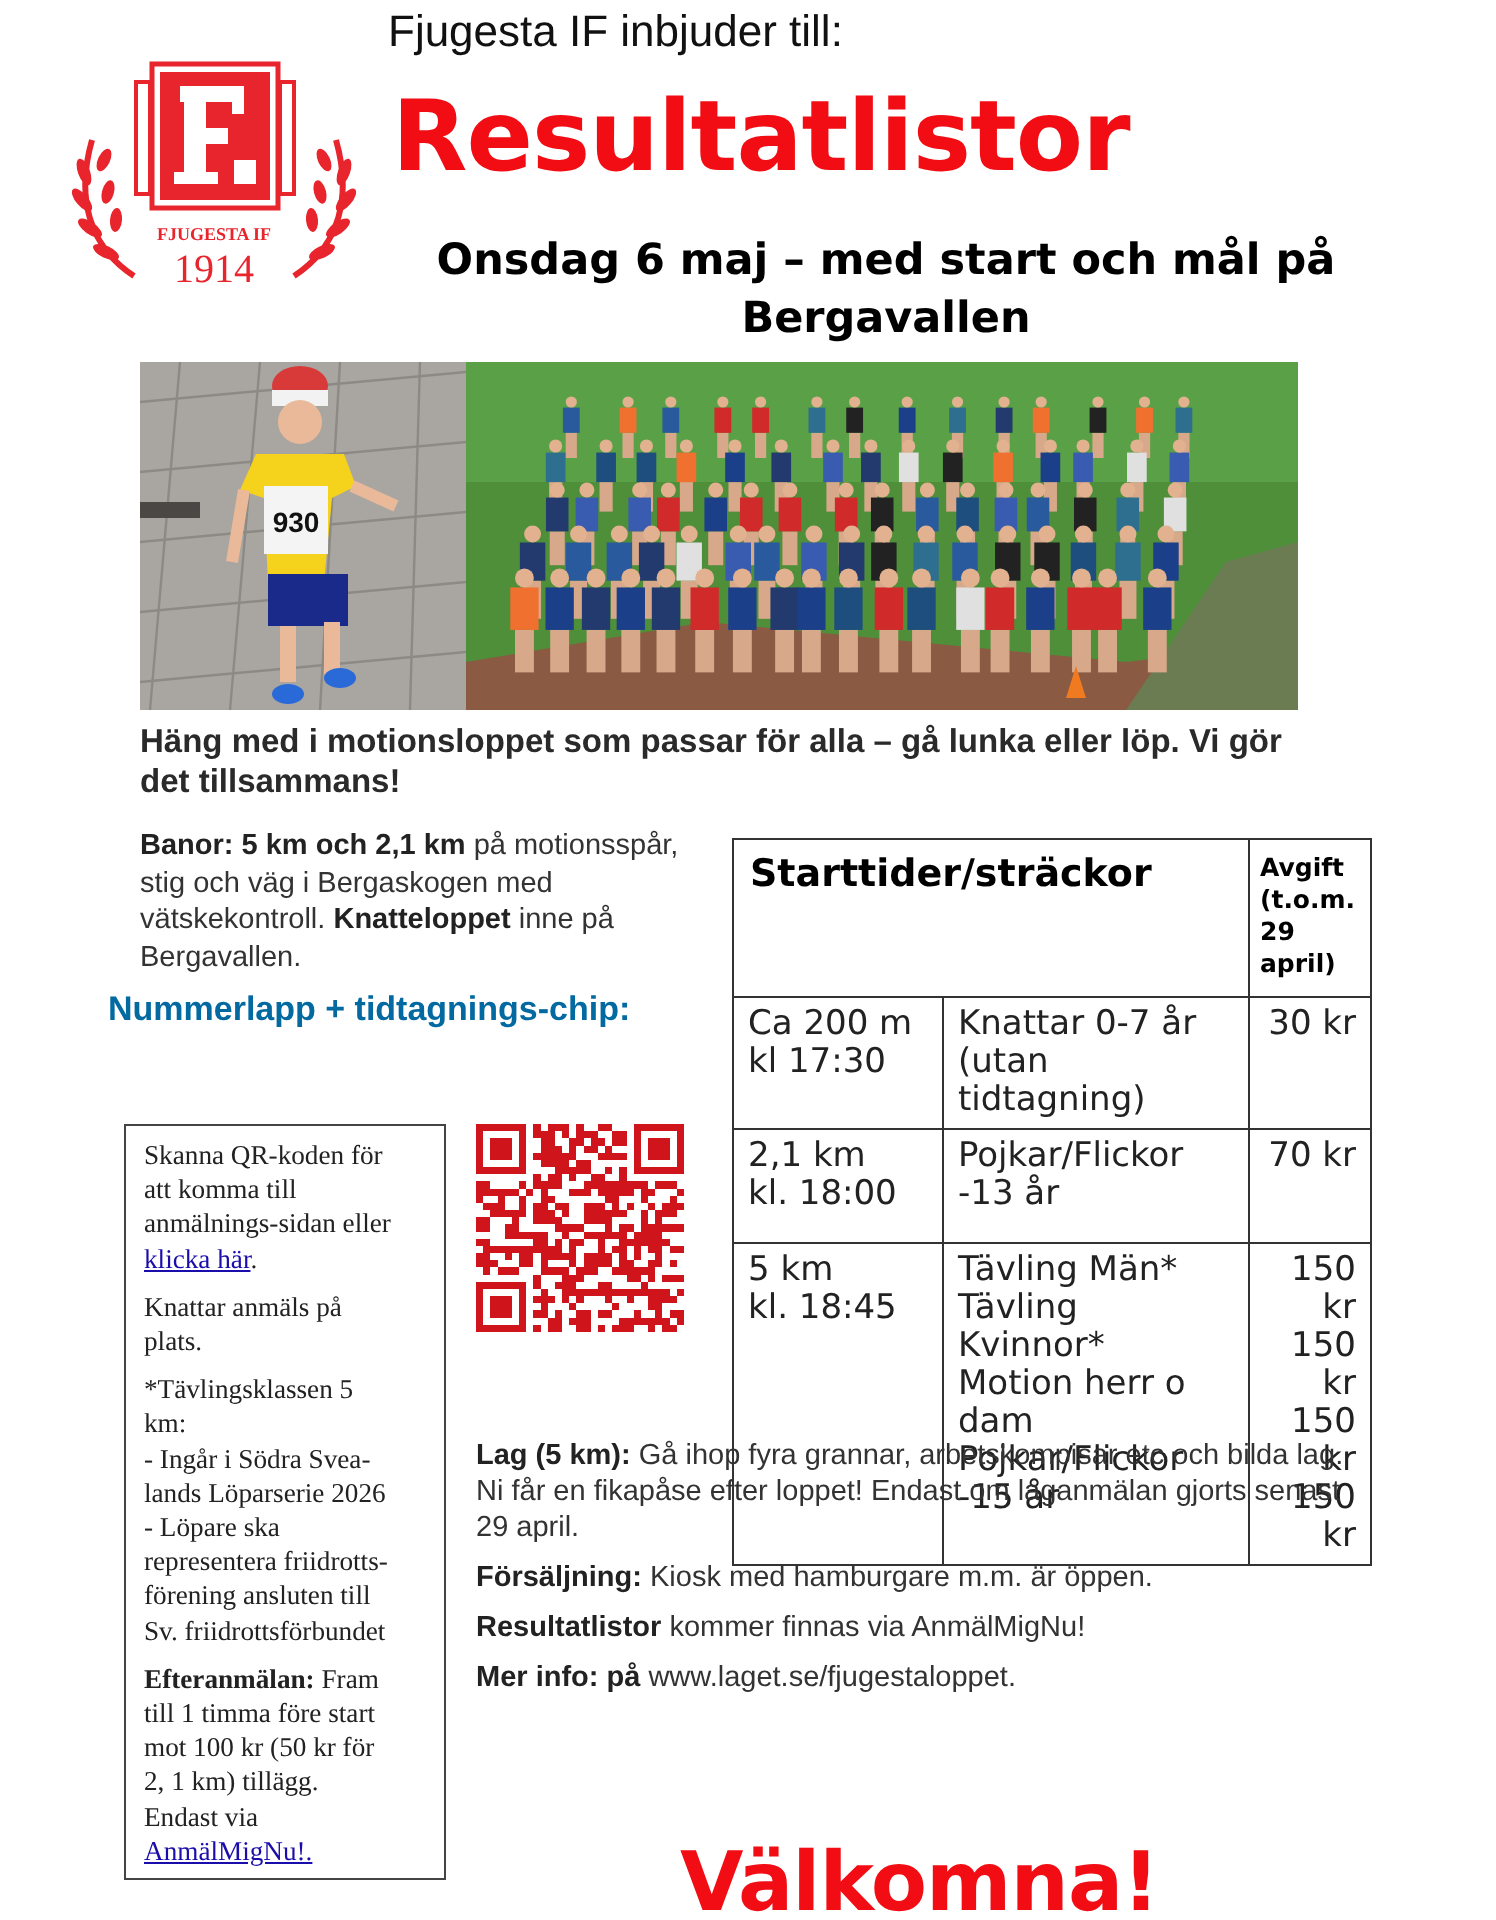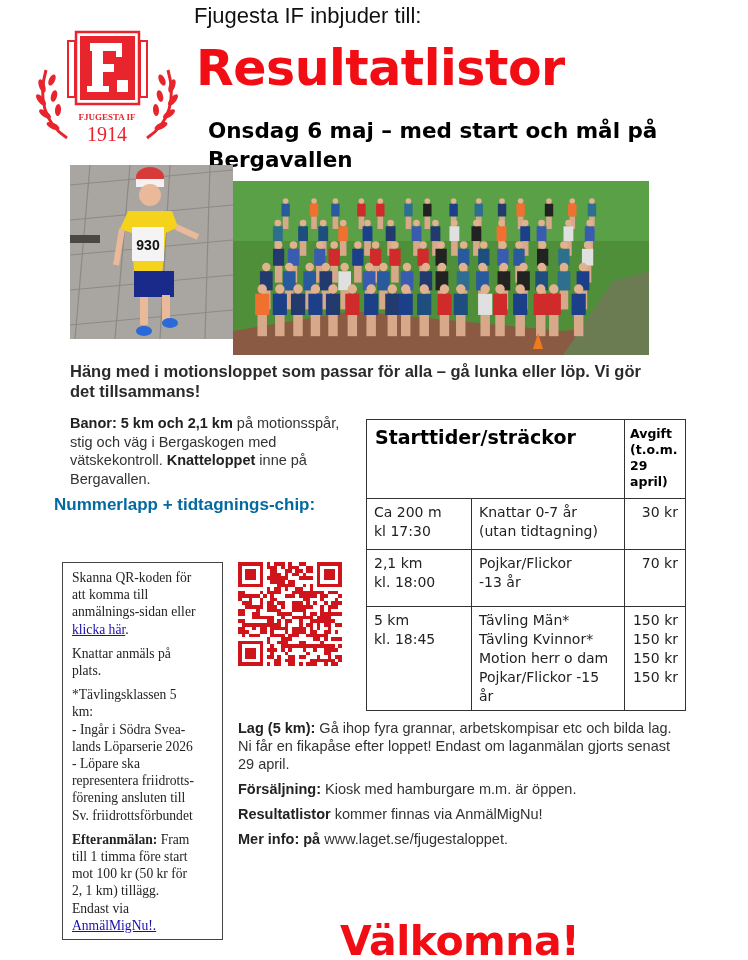--- a/index.html
+++ b/index.html
@@ -2,38 +2,38 @@
 <html><head>
 <meta charset="utf-8">
 <style>
   html, body { margin: 0; padding: 0; background: #ffffff; }
   body { width: 748px; height: 960px; position: relative; overflow: hidden; font-family: "Liberation Sans", sans-serif; color: #222; }
   .abs { position: absolute; }
 
   
   .invite { left: 194px; top: 3px; font-size: 22px; color: #111; white-space: nowrap; }
   .event-title { left: 196px; top: 40px; font-size: 49px; font-weight: bold; color: #f20d14; font-family: "DejaVu Sans", sans-serif; letter-spacing: -0.5px; white-space: nowrap; }
-  .subtitle { left: 208px; top: 116px; width: 470px; text-align: left; font-size: 21.5px; font-weight: bold; color: #000; font-family: "DejaVu Sans", sans-serif; line-height: 29px; }
+  .subtitle { left: 208px; top: 116px; width: 470px; text-align: center; font-size: 21.5px; font-weight: bold; color: #000; font-family: "DejaVu Sans", sans-serif; line-height: 29px; }
 
   
   .logo { left: 34px; top: 28px; width: 146px; height: 122px; }
 
   
-  .photo-kid { left: 70px; top: 165px; width: 163px; height: 174px; overflow: hidden; }
+  .photo-kid { left: 70px; top: 181px; width: 163px; height: 174px; overflow: hidden; }
   .photo-crowd { left: 233px; top: 181px; width: 416px; height: 174px; overflow: hidden; }
 
   .intro { left: 70px; top: 361px; width: 600px; font-size: 16.5px; font-weight: bold; color: #2a2a2a; line-height: 20px; }
 
   .banor { left: 70px; top: 414px; width: 292px; font-size: 14.5px; color: #333; line-height: 18.5px; }
   .banor b, .info b { color: #222; }
   .nummer { left: 54px; top: 496px; width: 300px; font-size: 17px; color: #0369a1; line-height: 18px; }
 
   
   .tbl { left: 366px; top: 419px; width: 320px; border-collapse: collapse; font-family: "DejaVu Sans", sans-serif; }
-  .tbl td { border: 1.5px solid #333; vertical-align: top; font-size: 14px; color: #222; padding: 4px 7px; line-height: 19px; }
+  .tbl td { border: 1.5px solid #333; vertical-align: top; font-size: 17px; color: #222; padding: 4px 7px; line-height: 19px; }
   .tbl .head-main { font-size: 19px; font-weight: bold; color: #000; padding: 8px 8px; }
   .tbl .head-fee { font-size: 12.5px; font-weight: bold; color: #000; line-height: 16px; padding: 6px 5px; }
   .tbl .fee { text-align: right; border-radius: 21px; }
 
   
   .anm { left: 62px; top: 562px; width: 161px; height: 378px; border: 1.5px solid #444; box-sizing: border-box; padding: 6px 9px 0 9px; font-family: "Liberation Serif", serif; font-size: 13.6px; color: #222; line-height: 17.2px; }
   .anm h2 { margin: 0 0 2px 0; font-family: "DejaVu Sans", sans-serif; font-size: 19.5px; font-weight: bold; color: #000; line-height: 24px; }
   .anm p { margin: 0 14px 7px 0; }
   .anm a { color: #1a0dab; text-decoration: underline; }
 

